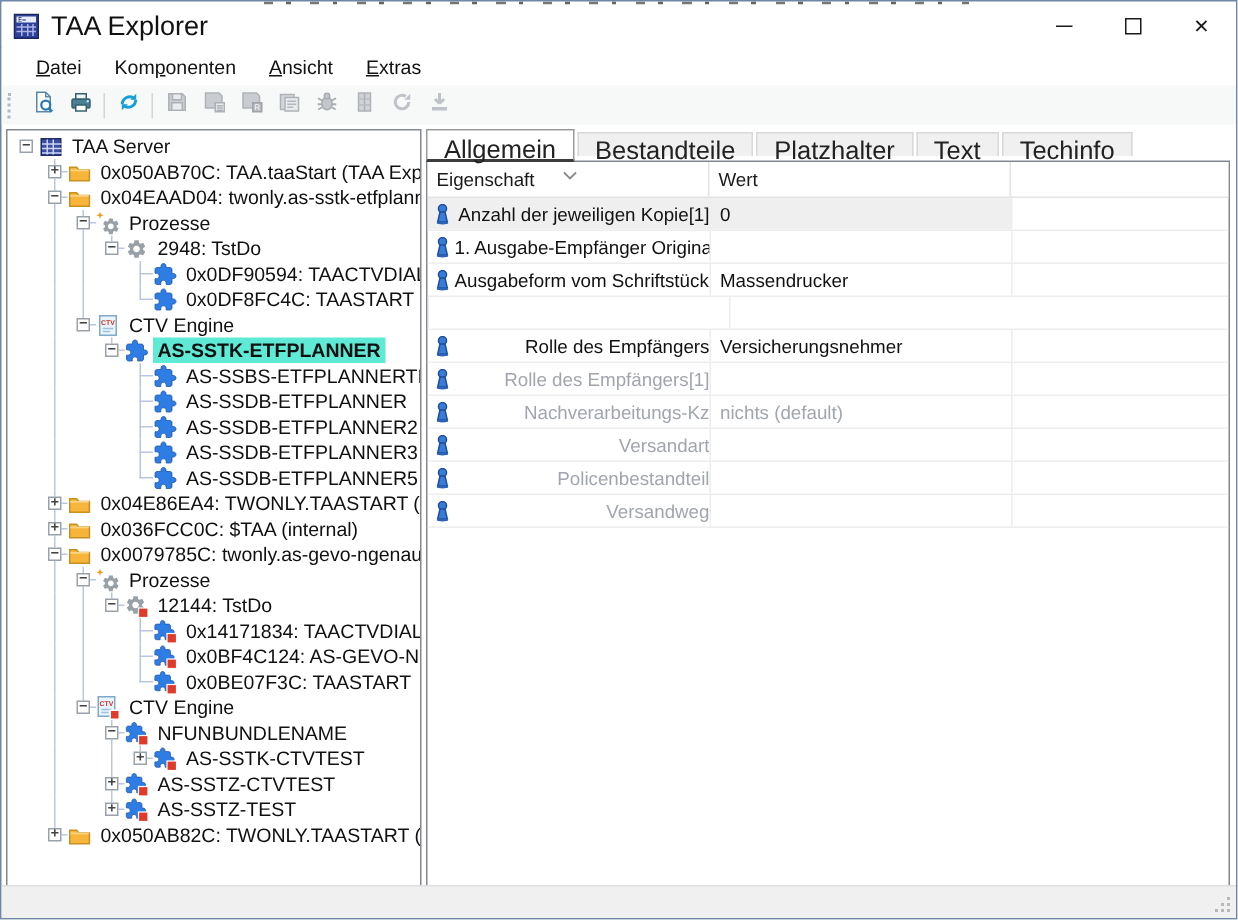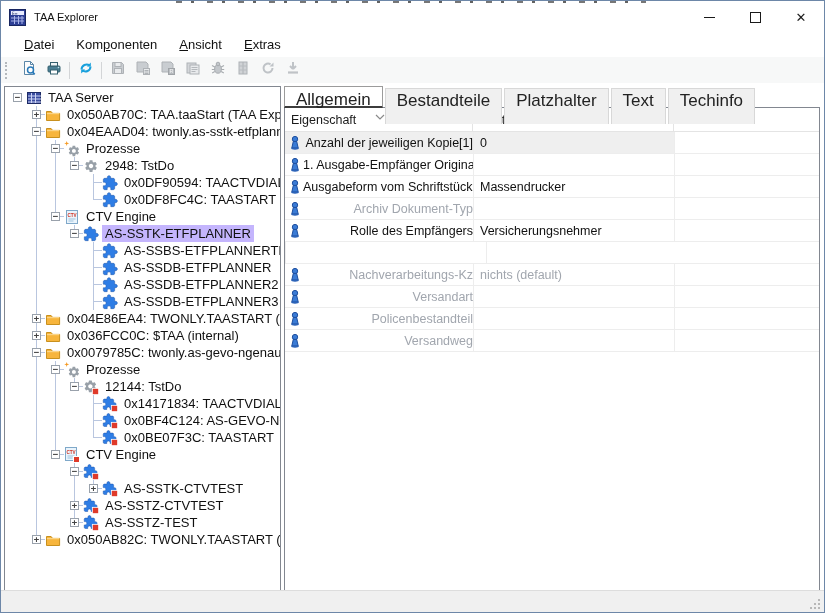--- a/index.html
+++ b/index.html
@@ -7,21 +7,21 @@
     position:relative;width:825px;height:613px;box-sizing:border-box;
     background:#fff;border:1px solid #6d87a8;overflow:hidden;
     font-family:"Liberation Sans", sans-serif; color:#111;
   }
   
   .debris{position:absolute;top:0;left:175px;width:470px;height:2px;
     background:repeating-linear-gradient(90deg,#4a4a4a 0 6px,transparent 6px 15px,#2f2f2f 15px 18px,transparent 18px 31px);opacity:.75;}
   
   .titlebar{position:absolute;top:2px;left:0;right:0;height:28px;display:flex;align-items:center;background:#fff;}
   .app-icon{margin-left:8px;width:17px;height:17px;flex:none;}
-  .title-text{margin-left:8px;font-size:11px;}
+  .title-text{margin-left:8px;font-size:18px;}
   .win-controls{position:absolute;right:0;top:0;height:29px;display:flex;}
   .win-btn{width:46px;height:29px;display:flex;align-items:center;justify-content:center;cursor:default;}
   .min-glyph{width:11px;height:1px;background:#1a1a1a;}
   .max-glyph{width:9px;height:9px;border:1px solid #1a1a1a;}
   .close-glyph{font-size:13px;color:#1a1a1a;line-height:1;}
   
   .menubar{position:absolute;top:31px;left:0;right:0;height:25px;display:flex;align-items:center;padding-left:12px;font-size:13px;background:#fff;}
   .menu-item{padding:3px 11px;text-align:right;}
   .menu-item u{text-decoration:underline;}
   
@@ -37,24 +37,24 @@
   .guide{width:19px;}
   .guide.on:before{content:"";position:absolute;left:4px;top:0;bottom:0;width:1px;background:#b9c6df;}
   .junction{width:13px;}
   .junction.linked:before{content:"";position:absolute;left:4px;top:0;height:9px;width:1px;background:#b9c6df;}
   .junction.linked.tee:before{height:17px;}
   .junction.linked:after{content:"";position:absolute;left:4px;top:8px;width:9px;height:1px;background:#b9c6df;}
   .expander{position:absolute;left:0;top:4px;width:9px;height:9px;box-sizing:border-box;background:#fff;
     border:1px solid #99a1ab;color:#444;font:700 9px/7px "DejaVu Sans Mono",monospace;text-align:center;z-index:2;}
   .t-icon{width:16px;height:16px;margin-right:3px;flex:none;position:relative;top:0;}
   .t-label{padding:1px 3px;color:#101010;}
-  .t-label.selected{background:#c4b5fd;}
+  .t-label.selected{background:#5eead4;font-weight:bold;}
   
   .tabs{position:absolute;left:283px;top:85px;height:22px;display:flex;font-size:17px;z-index:3;}
-  .tab{box-sizing:border-box;height:36px;margin-top:2px;padding:2px 11px 0;background:#f0f0f0;
+  .tab{box-sizing:border-box;height:16px;margin-top:2px;padding:2px 11px 0;background:#f0f0f0;
     border:1px solid #d8d8d8;border-bottom:none;margin-right:2px;color:#222;}
   .tab.active{height:22px;margin-top:0;padding-top:3px;background:#fff;border-color:#9b9b9b;border-bottom:2px solid #3c3c3c;}
   
   .prop-panel{position:absolute;left:283px;top:106px;width:536px;height:484px;box-sizing:border-box;
     border:1px solid #828790;background:#fff;font-size:12.5px;overflow:hidden;}
   .prop-header{display:flex;height:23px;border-bottom:1px solid #e4e4e4;position:relative;background:#fff;}
   .ph-cell{box-sizing:border-box;display:flex;align-items:flex-end;padding:0 0 4px 6px;border-right:1px solid #e4e4e4;color:#1a1a1a;}
   .ph-c1{width:188px;} .ph-c2{width:201px;} .ph-c3{flex:1;border-right:none;}
   .sort-indicator{position:absolute;left:90px;top:1px;}
   .prop-row{display:flex;height:21px;align-items:stretch;border-bottom:1px solid #ededed;}
@@ -337,20 +337,31 @@
         <span class="tcell guide"></span>
         <span class="tcell guide"></span>
         <span class="tcell junction linked tee"></span>
         <span class="t-icon"><svg width="16" height="16" viewBox="0 0 24 24">
             <path d="M20.5 11H19V7c0-1.1-.9-2-2-2h-4V3.5C13 2.12 11.88 1 10.5 1S8 2.12 8 3.5V5H4c-1.1 0-1.99.9-1.99 2v3.8H3.5c1.49 0 2.7 1.21 2.7 2.7s-1.21 2.7-2.7 2.7H2V20c0 1.1.9 2 2 2h3.8v-1.5c0-1.49 1.21-2.7 2.7-2.7 1.49 0 2.7 1.21 2.7 2.7V22H17c1.1 0 2-.9 2-2v-4h1.5c1.38 0 2.5-1.12 2.5-2.5S21.88 11 20.5 11z" fill="#2e7de5" stroke="#1c55aa" stroke-width="0.8"></path>
           </svg></span>
         <span class="t-label">AS-SSDB-ETFPLANNER3</span>
       </div>
       <div class="tree-row">
         <span class="tcell guide"></span>
+        <span class="tcell guide on"></span>
+        <span class="tcell guide"></span>
+        <span class="tcell guide"></span>
+        <span class="tcell junction linked"></span>
+        <span class="t-icon"><svg width="16" height="16" viewBox="0 0 24 24">
+            <path d="M20.5 11H19V7c0-1.1-.9-2-2-2h-4V3.5C13 2.12 11.88 1 10.5 1S8 2.12 8 3.5V5H4c-1.1 0-1.99.9-1.99 2v3.8H3.5c1.49 0 2.7 1.21 2.7 2.7s-1.21 2.7-2.7 2.7H2V20c0 1.1.9 2 2 2h3.8v-1.5c0-1.49 1.21-2.7 2.7-2.7 1.49 0 2.7 1.21 2.7 2.7V22H17c1.1 0 2-.9 2-2v-4h1.5c1.38 0 2.5-1.12 2.5-2.5S21.88 11 20.5 11z" fill="#2e7de5" stroke="#1c55aa" stroke-width="0.8"></path>
+          </svg></span>
+        <span class="t-label">AS-SSDB-ETFPLANNER5</span>
+      </div>
+      <div class="tree-row">
+        <span class="tcell guide"></span>
         <span class="tcell junction linked tee">
           <span class="expander">+</span>
         </span>
         <span class="t-icon"><svg width="16" height="16" viewBox="0 0 16 16">
             <path d="M1.5 13.5v-9h4.6l1.5 1.9h7v7.1z" fill="#f7b53c" stroke="#c8901e"></path>
             <path d="M1.9 6.6h12.3" stroke="#fbd486" stroke-width="1.2"></path>
           </svg></span>
         <span class="t-label">0x04E86EA4: TWONLY.TAASTART (Tst...</span>
       </div>
       <div class="tree-row">
@@ -454,20 +465,21 @@
         <span class="tcell guide"></span>
         <span class="tcell guide on"></span>
         <span class="tcell guide"></span>
         <span class="tcell junction linked tee">
           <span class="expander">−</span>
         </span>
         <span class="t-icon"><svg width="16" height="16" viewBox="0 0 24 24">
             <path transform="scale(0.92)" d="M20.5 11H19V7c0-1.1-.9-2-2-2h-4V3.5C13 2.12 11.88 1 10.5 1S8 2.12 8 3.5V5H4c-1.1 0-1.99.9-1.99 2v3.8H3.5c1.49 0 2.7 1.21 2.7 2.7s-1.21 2.7-2.7 2.7H2V20c0 1.1.9 2 2 2h3.8v-1.5c0-1.49 1.21-2.7 2.7-2.7 1.49 0 2.7 1.21 2.7 2.7V22H17c1.1 0 2-.9 2-2v-4h1.5c1.38 0 2.5-1.12 2.5-2.5S21.88 11 20.5 11z" fill="#2e7de5" stroke="#1c55aa" stroke-width="0.8"></path>
             <rect x="14" y="14" width="9.5" height="9.5" fill="#df3a2a" stroke="#ffffff" stroke-width="1.2"></rect>
           </svg></span>
+        <span class="t-label">NFUNBUNDLENAME</span>
       </div>
       <div class="tree-row">
         <span class="tcell guide"></span>
         <span class="tcell guide on"></span>
         <span class="tcell guide"></span>
         <span class="tcell guide on"></span>
         <span class="tcell junction linked">
           <span class="expander">+</span>
         </span>
         <span class="t-icon"><svg width="16" height="16" viewBox="0 0 24 24">
@@ -571,48 +583,48 @@
                 <ellipse cx="6" cy="12.6" rx="3.8" ry="1.1" fill="#2c63b8"></ellipse>
               </svg></span>
             <span class="">Ausgabeform vom Schriftstück[1]</span>
           </div>
           <div class="pr-value">
             <span class="">Massendrucker</span>
           </div>
           <div class="pr-rest"></div>
         </div>
         <div class="prop-row">
-          <div class="pr-name">
-            <span class="p-icon"><svg width="12" height="14" viewBox="0 0 12 14">
-                <circle cx="6" cy="3.1" r="2.7" fill="#3a7bd5" stroke="#1d4e9e"></circle>
-                <path d="M4.3 5.4h3.4L9.2 12H2.8z" fill="#3a7bd5" stroke="#1d4e9e"></path>
-                <ellipse cx="6" cy="12.6" rx="3.8" ry="1.1" fill="#2c63b8"></ellipse>
-              </svg></span>
-            <span class="muted">Archiv Dokument-Typ</span>
-          </div>
           <div class="pr-value">
             <span class="muted"></span>
           </div>
           <div class="pr-rest"></div>
         </div>
         <div class="prop-row">
           <div class="pr-name">
             <span class="p-icon"><svg width="12" height="14" viewBox="0 0 12 14">
                 <circle cx="6" cy="3.1" r="2.7" fill="#3a7bd5" stroke="#1d4e9e"></circle>
                 <path d="M4.3 5.4h3.4L9.2 12H2.8z" fill="#3a7bd5" stroke="#1d4e9e"></path>
                 <ellipse cx="6" cy="12.6" rx="3.8" ry="1.1" fill="#2c63b8"></ellipse>
               </svg></span>
             <span class="">Rolle des Empfängers</span>
           </div>
           <div class="pr-value">
             <span class="">Versicherungsnehmer</span>
           </div>
           <div class="pr-rest"></div>
         </div>
         <div class="prop-row">
+          <div class="pr-name">
+            <span class="p-icon"><svg width="12" height="14" viewBox="0 0 12 14">
+                <circle cx="6" cy="3.1" r="2.7" fill="#3a7bd5" stroke="#1d4e9e"></circle>
+                <path d="M4.3 5.4h3.4L9.2 12H2.8z" fill="#3a7bd5" stroke="#1d4e9e"></path>
+                <ellipse cx="6" cy="12.6" rx="3.8" ry="1.1" fill="#2c63b8"></ellipse>
+              </svg></span>
+            <span class="muted">Rolle des Empfängers[1]</span>
+          </div>
           <div class="pr-value">
             <span class="muted"></span>
           </div>
           <div class="pr-rest"></div>
         </div>
         <div class="prop-row">
           <div class="pr-name">
             <span class="p-icon"><svg width="12" height="14" viewBox="0 0 12 14">
                 <circle cx="6" cy="3.1" r="2.7" fill="#3a7bd5" stroke="#1d4e9e"></circle>
                 <path d="M4.3 5.4h3.4L9.2 12H2.8z" fill="#3a7bd5" stroke="#1d4e9e"></path>

